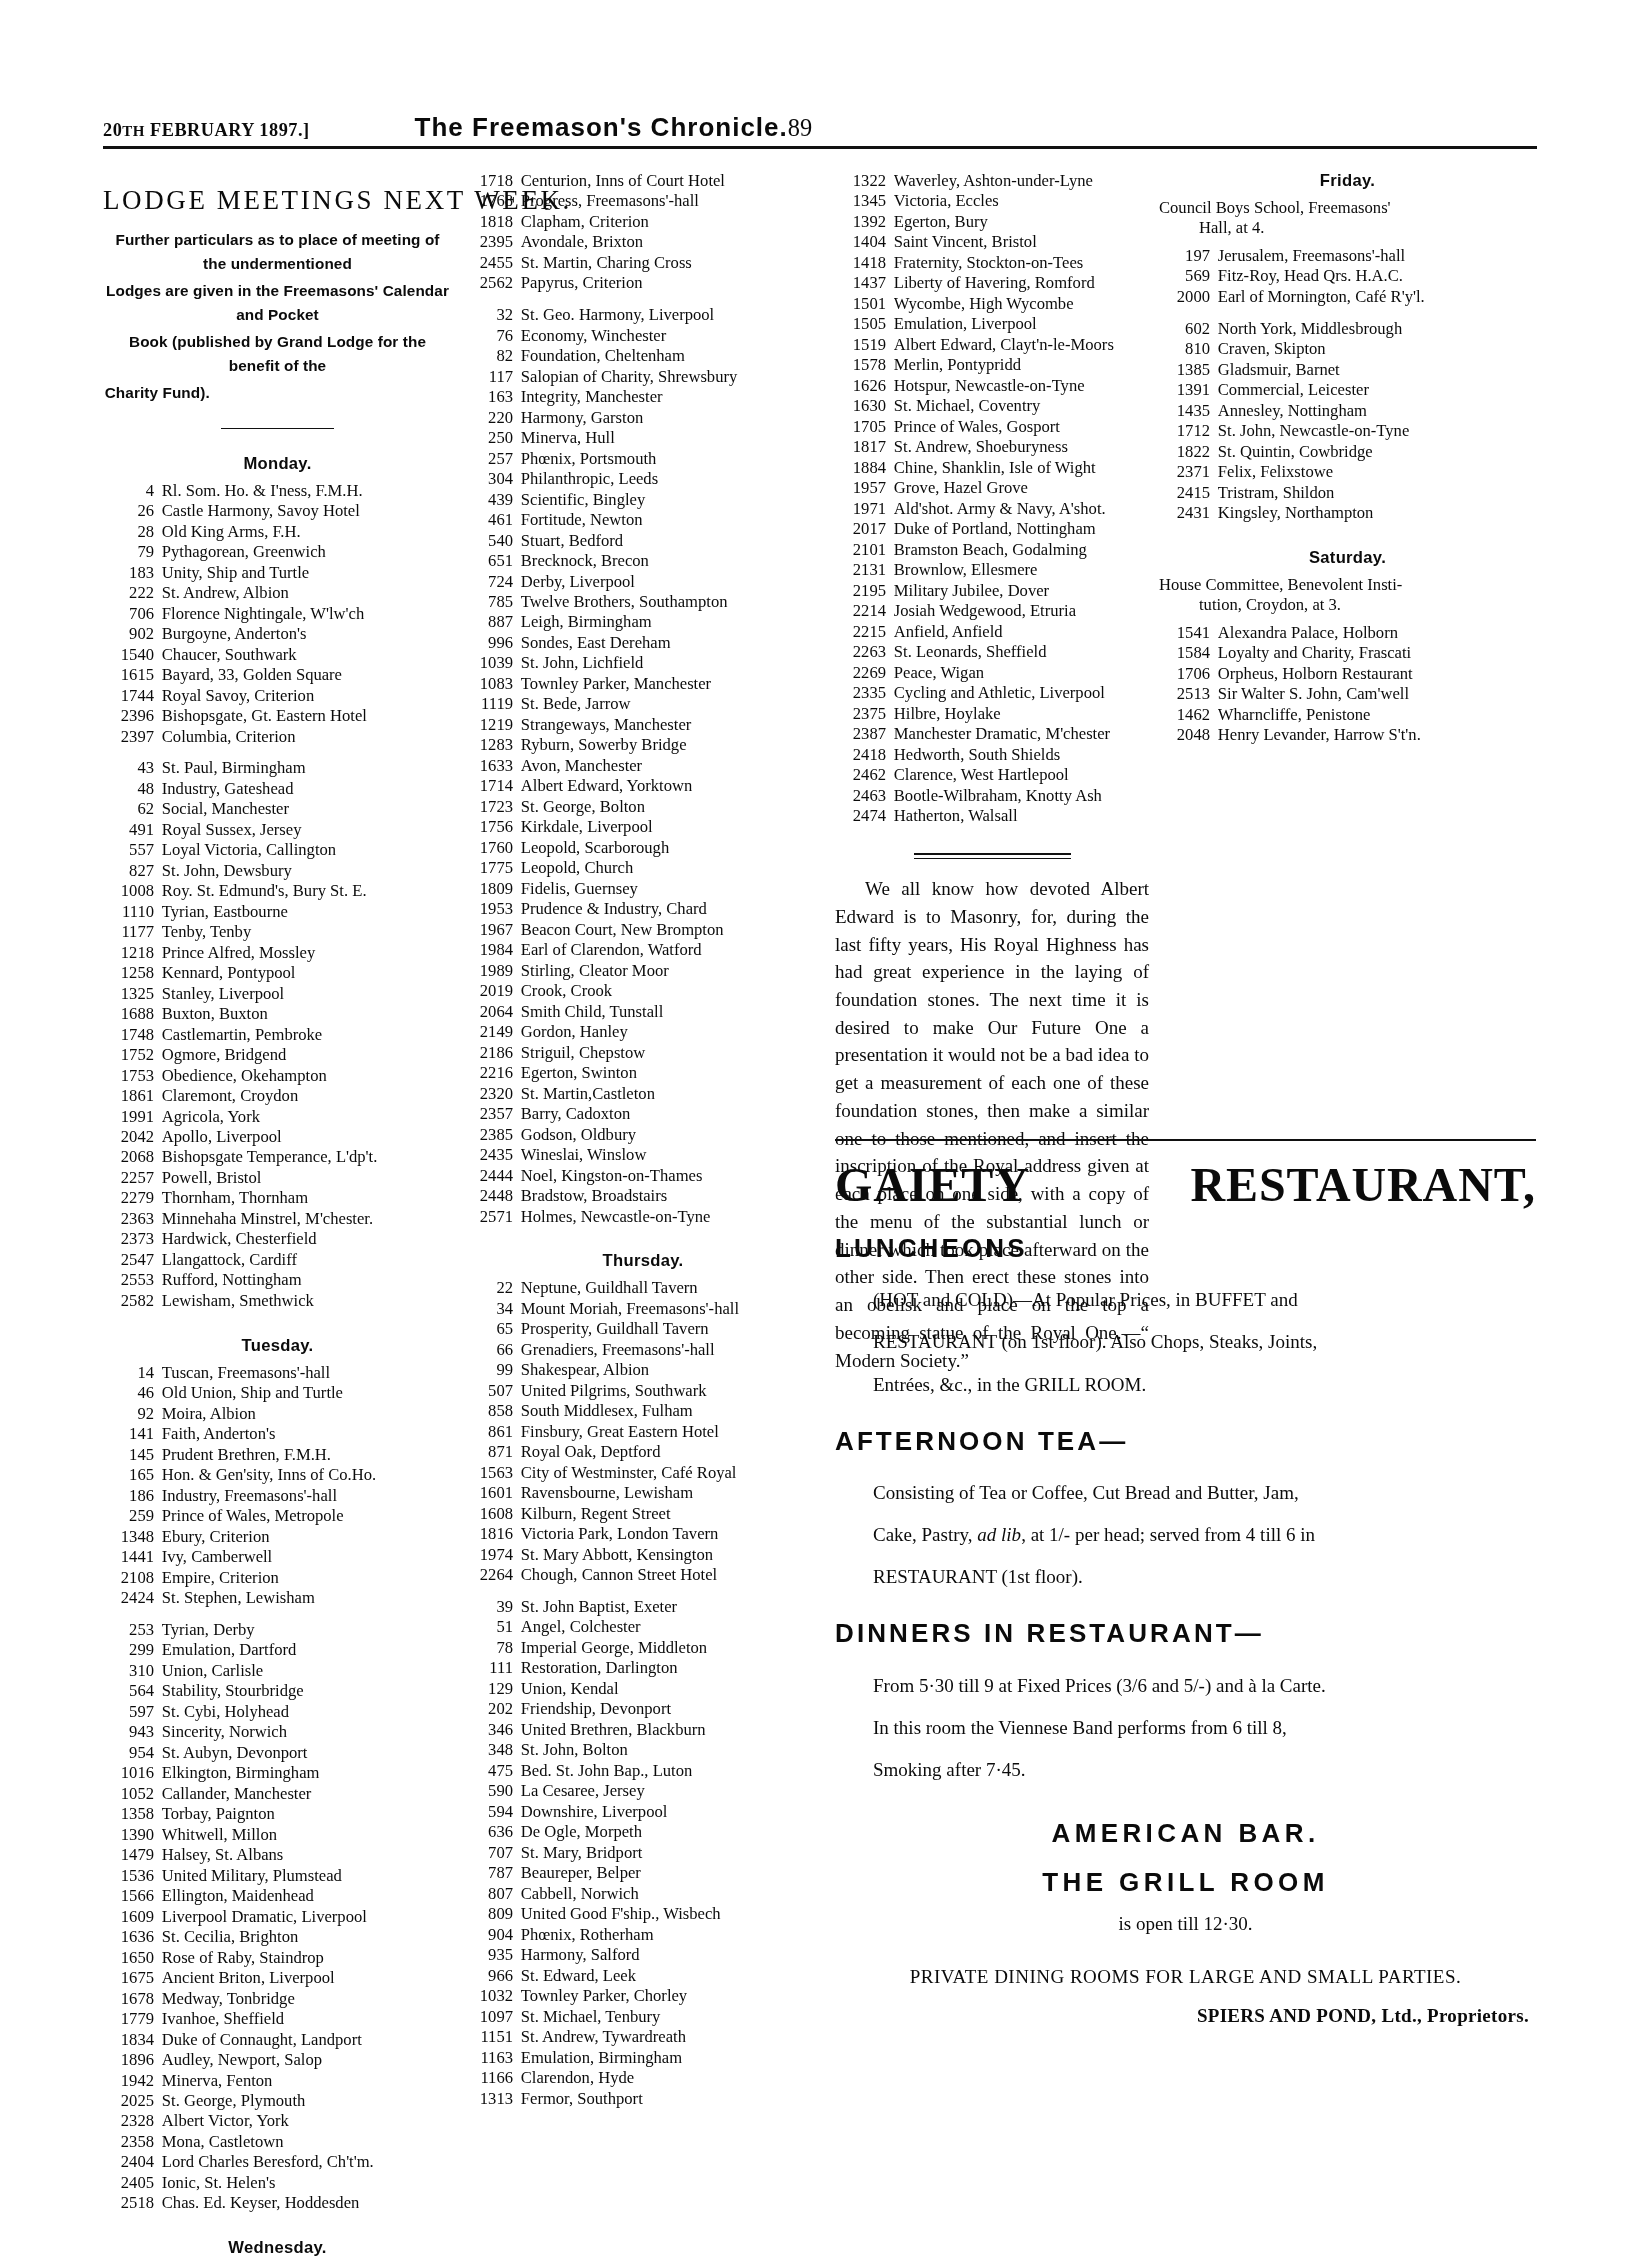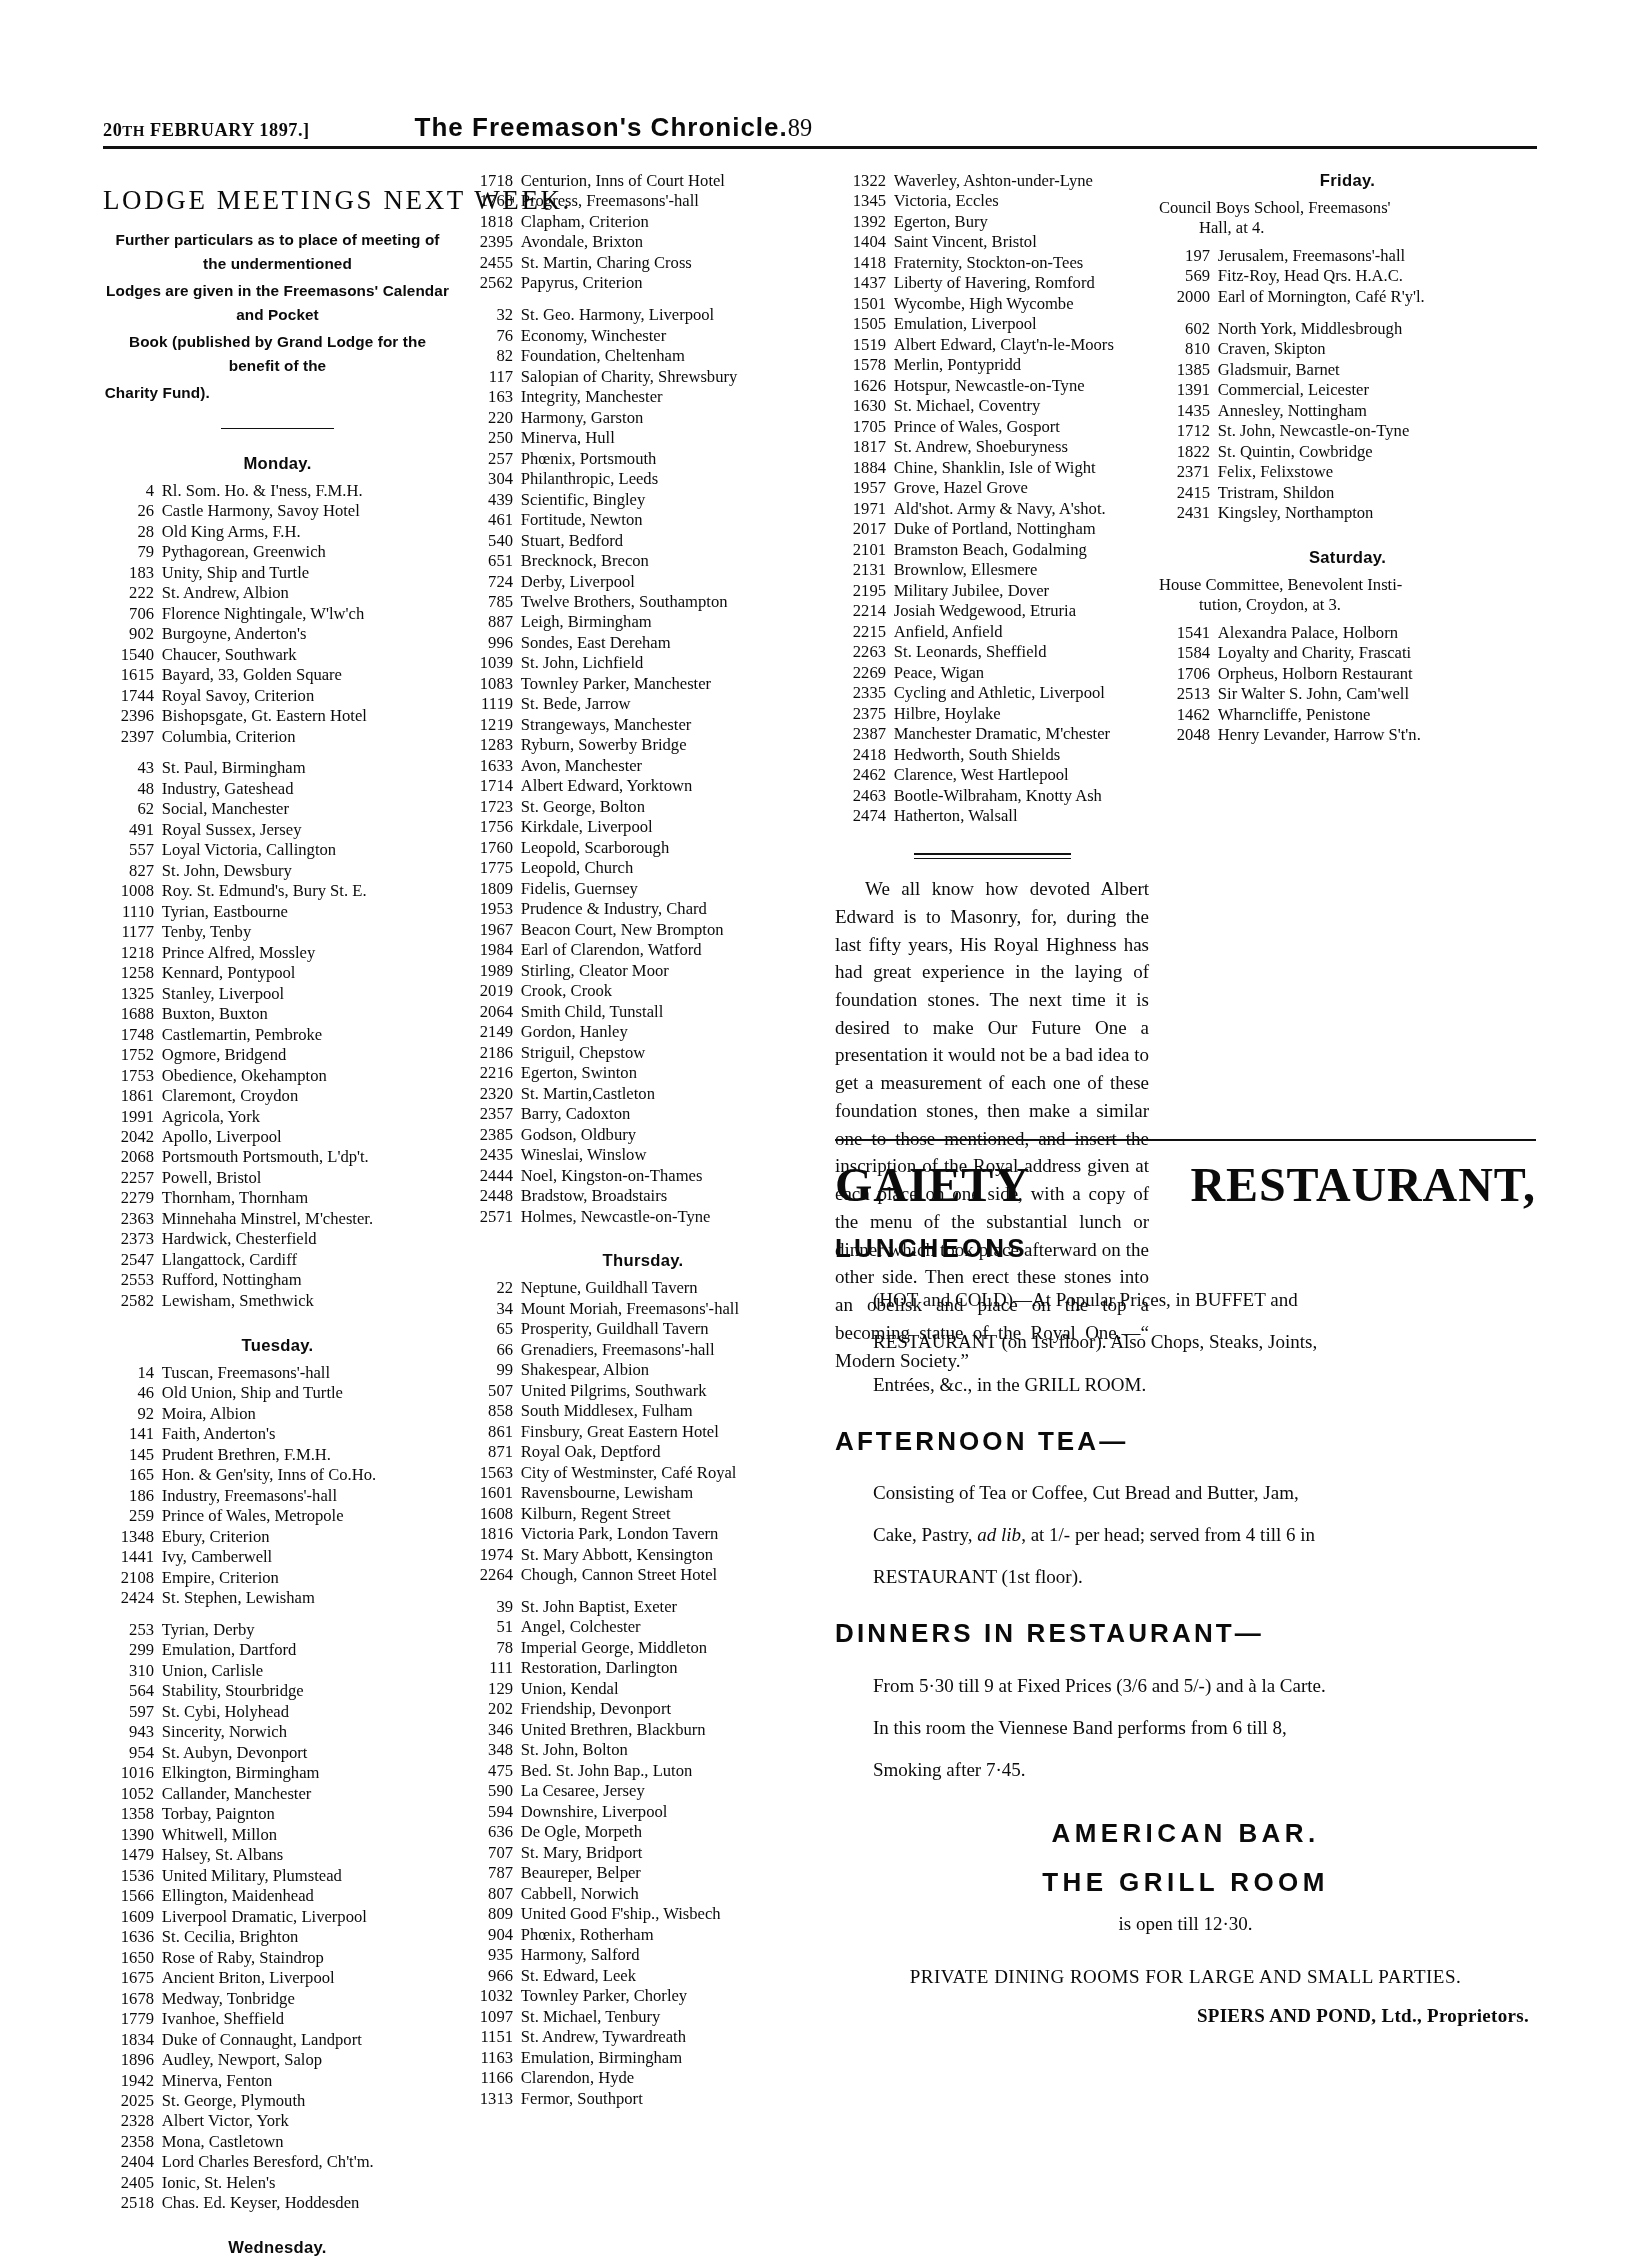--- a/index.html
+++ b/index.html
@@ -369,21 +369,21 @@
         <li>
           <span class="no">1991</span>
           <span class="nm">Agricola, York</span>
         </li>
         <li>
           <span class="no">2042</span>
           <span class="nm">Apollo, Liverpool</span>
         </li>
         <li>
           <span class="no">2068</span>
-          <span class="nm">Portsmouth Portsmouth, L'dp't.</span>
+          <span class="nm">Bishopsgate Temperance, L'dp't.</span>
         </li>
         <li>
           <span class="no">2257</span>
           <span class="nm">Powell, Bristol</span>
         </li>
         <li>
           <span class="no">2279</span>
           <span class="nm">Thornham, Thornham</span>
         </li>
         <li>

